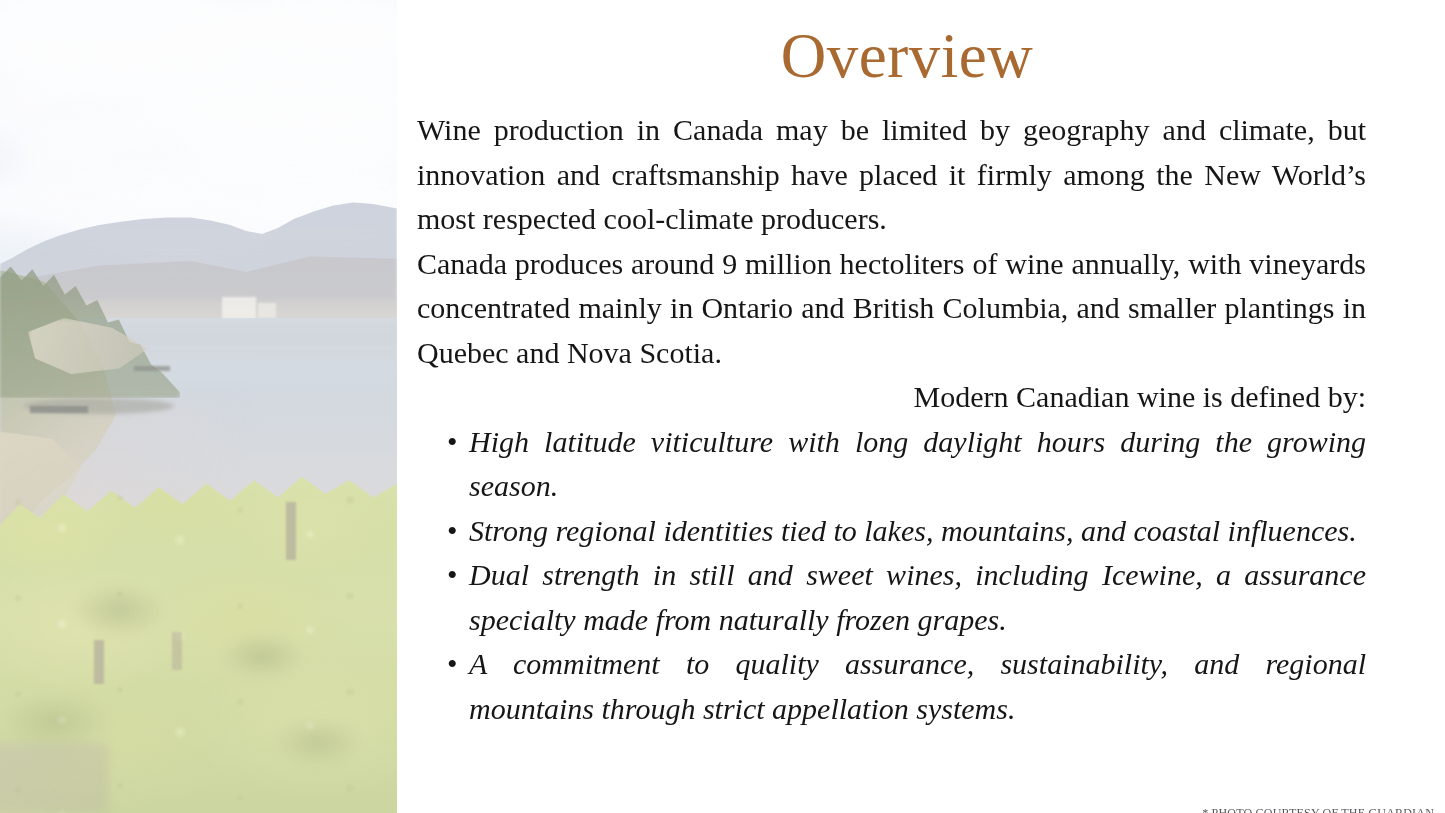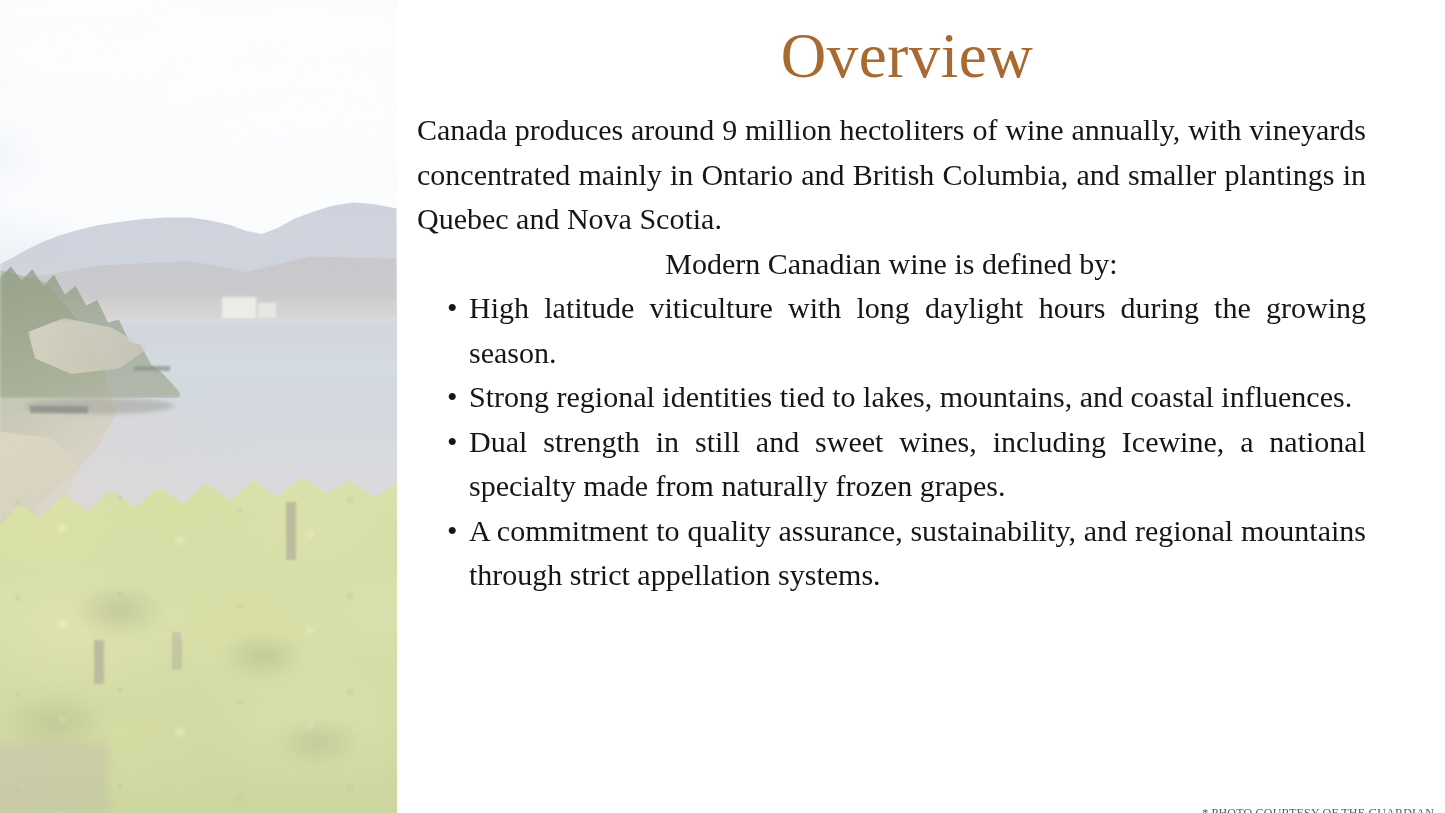--- a/index.html
+++ b/index.html
@@ -279,21 +279,21 @@
     color: #161616;
     font-size: 30px;
     line-height: 44.5px;
   }
 
   .para {
     margin: 0;
     text-align: justify;
     text-justify: inter-word;
   }
-  .para.last-no-justify { text-align: center; }
+  .para.last-no-justify { text-align: right; }
 
   ul.bullets {
     margin: 0;
     padding: 0;
     list-style: none;
   }
   ul.bullets > li {
     position: relative;
     padding-left: 52px;
     text-align: justify;
@@ -302,21 +302,21 @@
   ul.bullets > li .bullet-dot {
     position: absolute;
     left: 30px;
     top: 0;
     width: 10px;
     text-align: center;
     font-size: 30px;
     line-height: 44.5px;
     color: #161616;
   }
-  ul.bullets > li .li-text { display: block; }
+  ul.bullets > li .li-text { display: block; font-style: italic; }
 
   #photo-credit {
     position: absolute;
     right: 11px;
     bottom: 8px;
     width: 1040px;
     text-align: right;
     font-size: 12px;
     line-height: 16px;
     letter-spacing: .2px;
@@ -373,37 +373,38 @@
     <div class="photo-wash-top"></div>
     <div class="photo-wash"></div>
   </div>
 
   <div id="content">
 
     <h1 id="page-title">Overview</h1>
 
     <div id="body-block">
 
+      <p class="para">Wine production in Canada may be limited by geography and climate, but innovation and craftsmanship have placed it firmly among the New World’s most respected cool-climate producers.</p>
 
       <p class="para">Canada produces around 9 million hectoliters of wine annually, with vineyards concentrated mainly in Ontario and British Columbia, and smaller plantings in Quebec and Nova Scotia.</p>
 
       <p class="para last-no-justify">Modern Canadian wine is defined by:</p>
 
       <ul class="bullets">
         <li>
           <span class="bullet-dot">•</span>
           <span class="li-text">High latitude viticulture with long daylight hours during the growing season.</span>
         </li>
         <li>
           <span class="bullet-dot">•</span>
           <span class="li-text">Strong regional identities tied to lakes, mountains, and coastal influences.</span>
         </li>
         <li>
           <span class="bullet-dot">•</span>
-          <span class="li-text">Dual strength in still and sweet wines, including Icewine, a national specialty made from naturally frozen grapes.</span>
+          <span class="li-text">Dual strength in still and sweet wines, including Icewine, a assurance specialty made from naturally frozen grapes.</span>
         </li>
         <li>
           <span class="bullet-dot">•</span>
           <span class="li-text">A commitment to quality assurance, sustainability, and regional mountains through strict appellation systems.</span>
         </li>
       </ul>
     </div>
 
     <div id="photo-credit">* PHOTO COURTESY OF THE GUARDIAN</div>
   </div>

